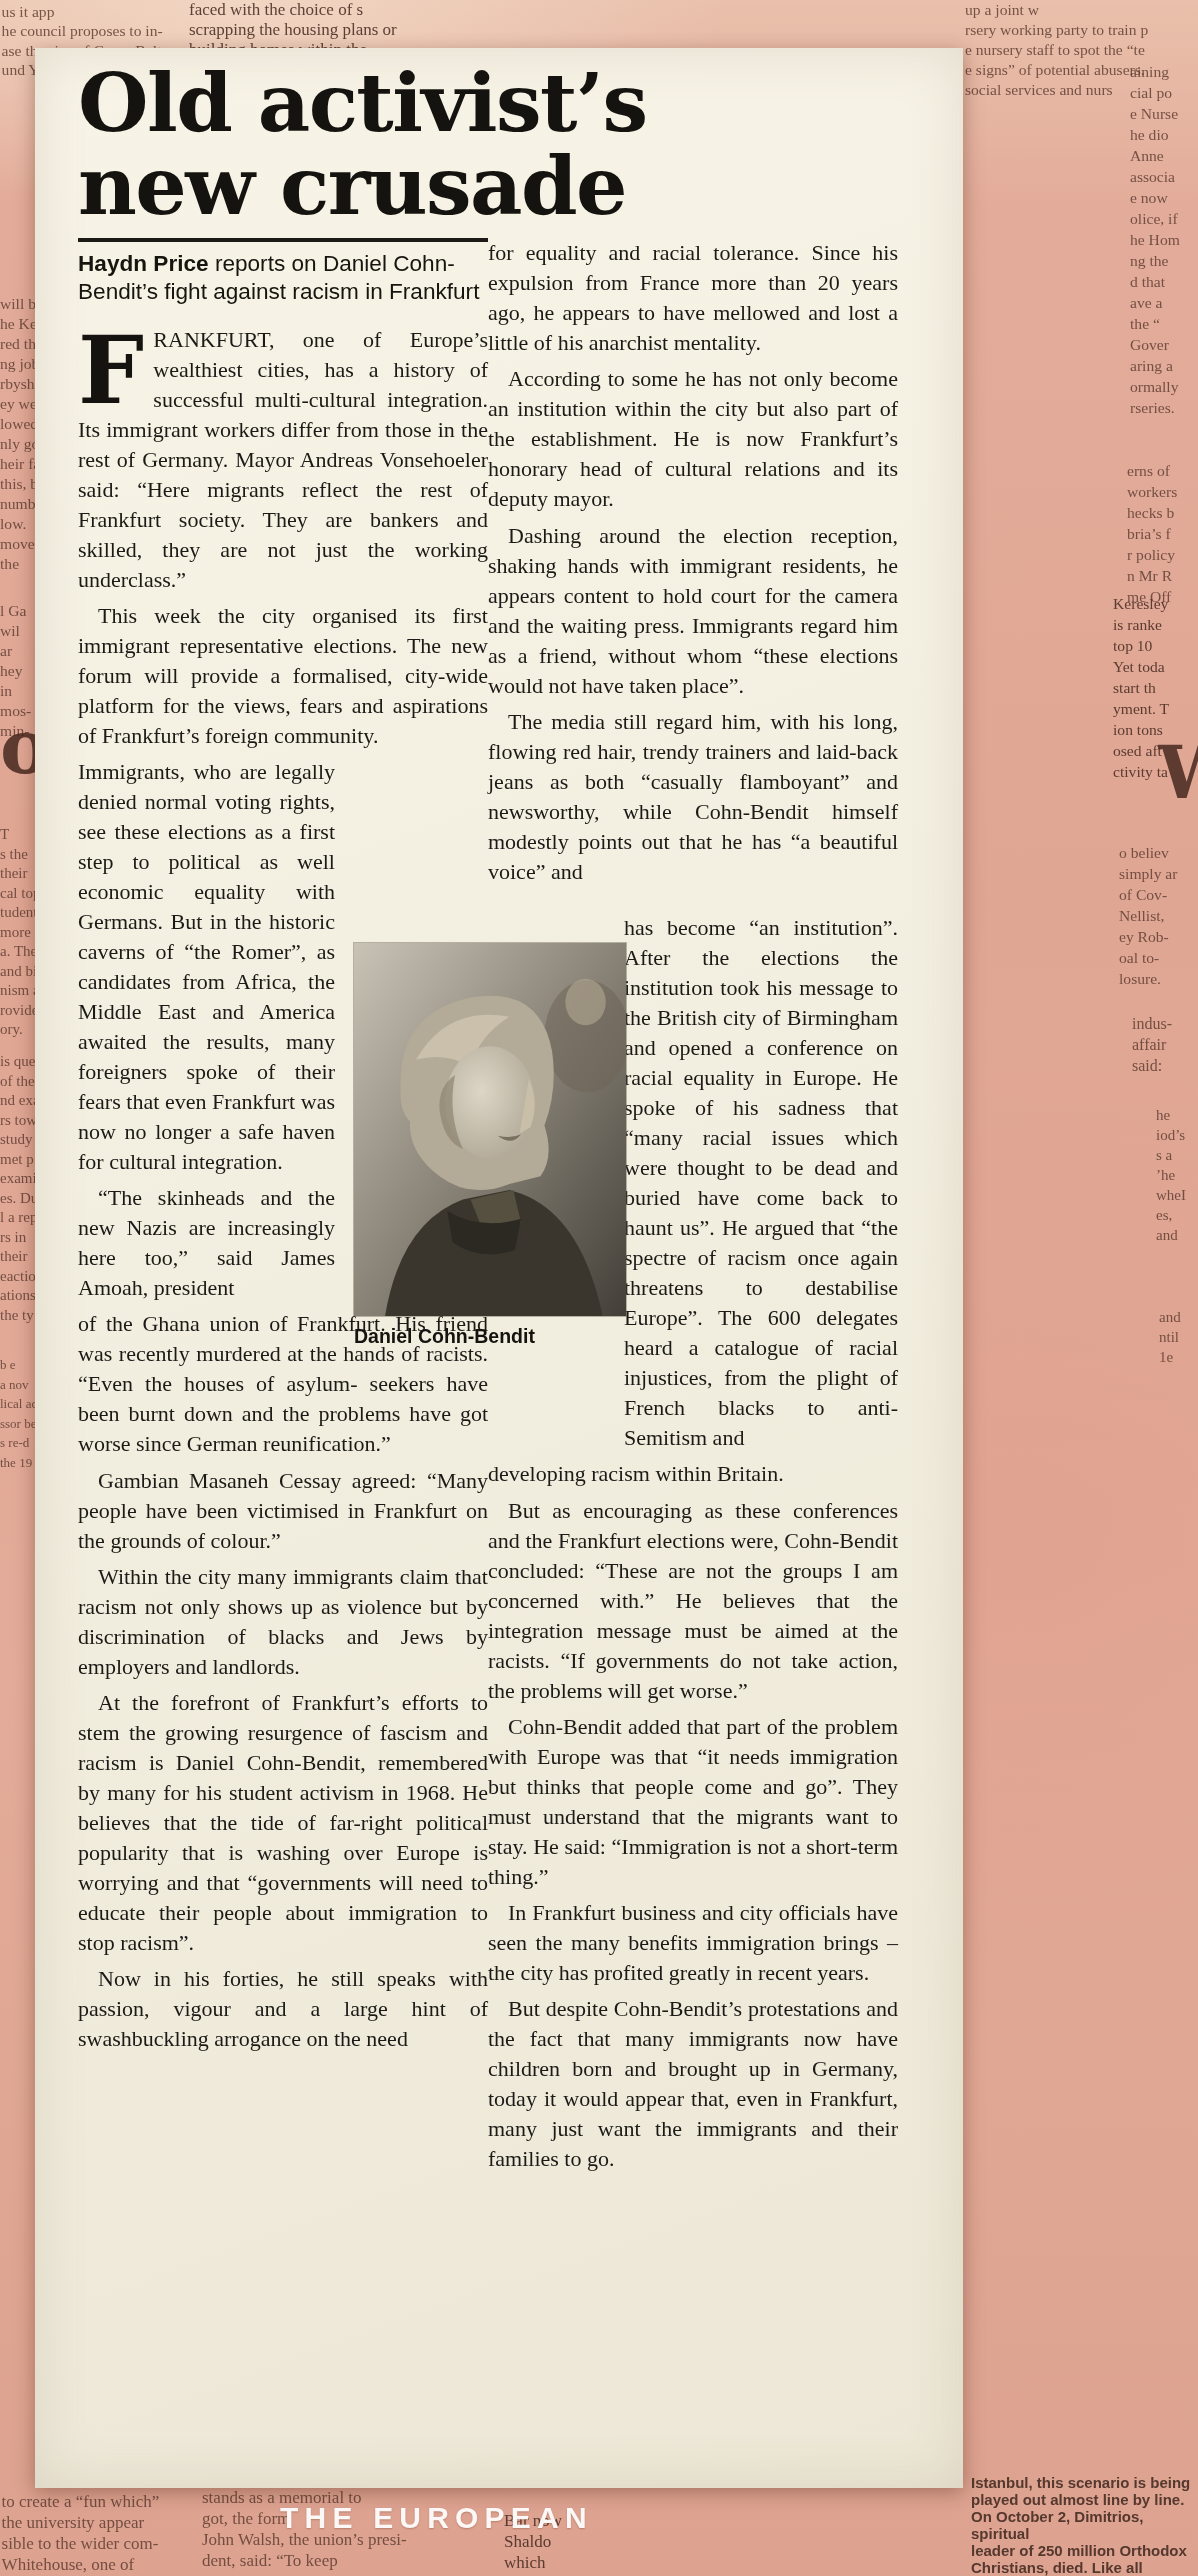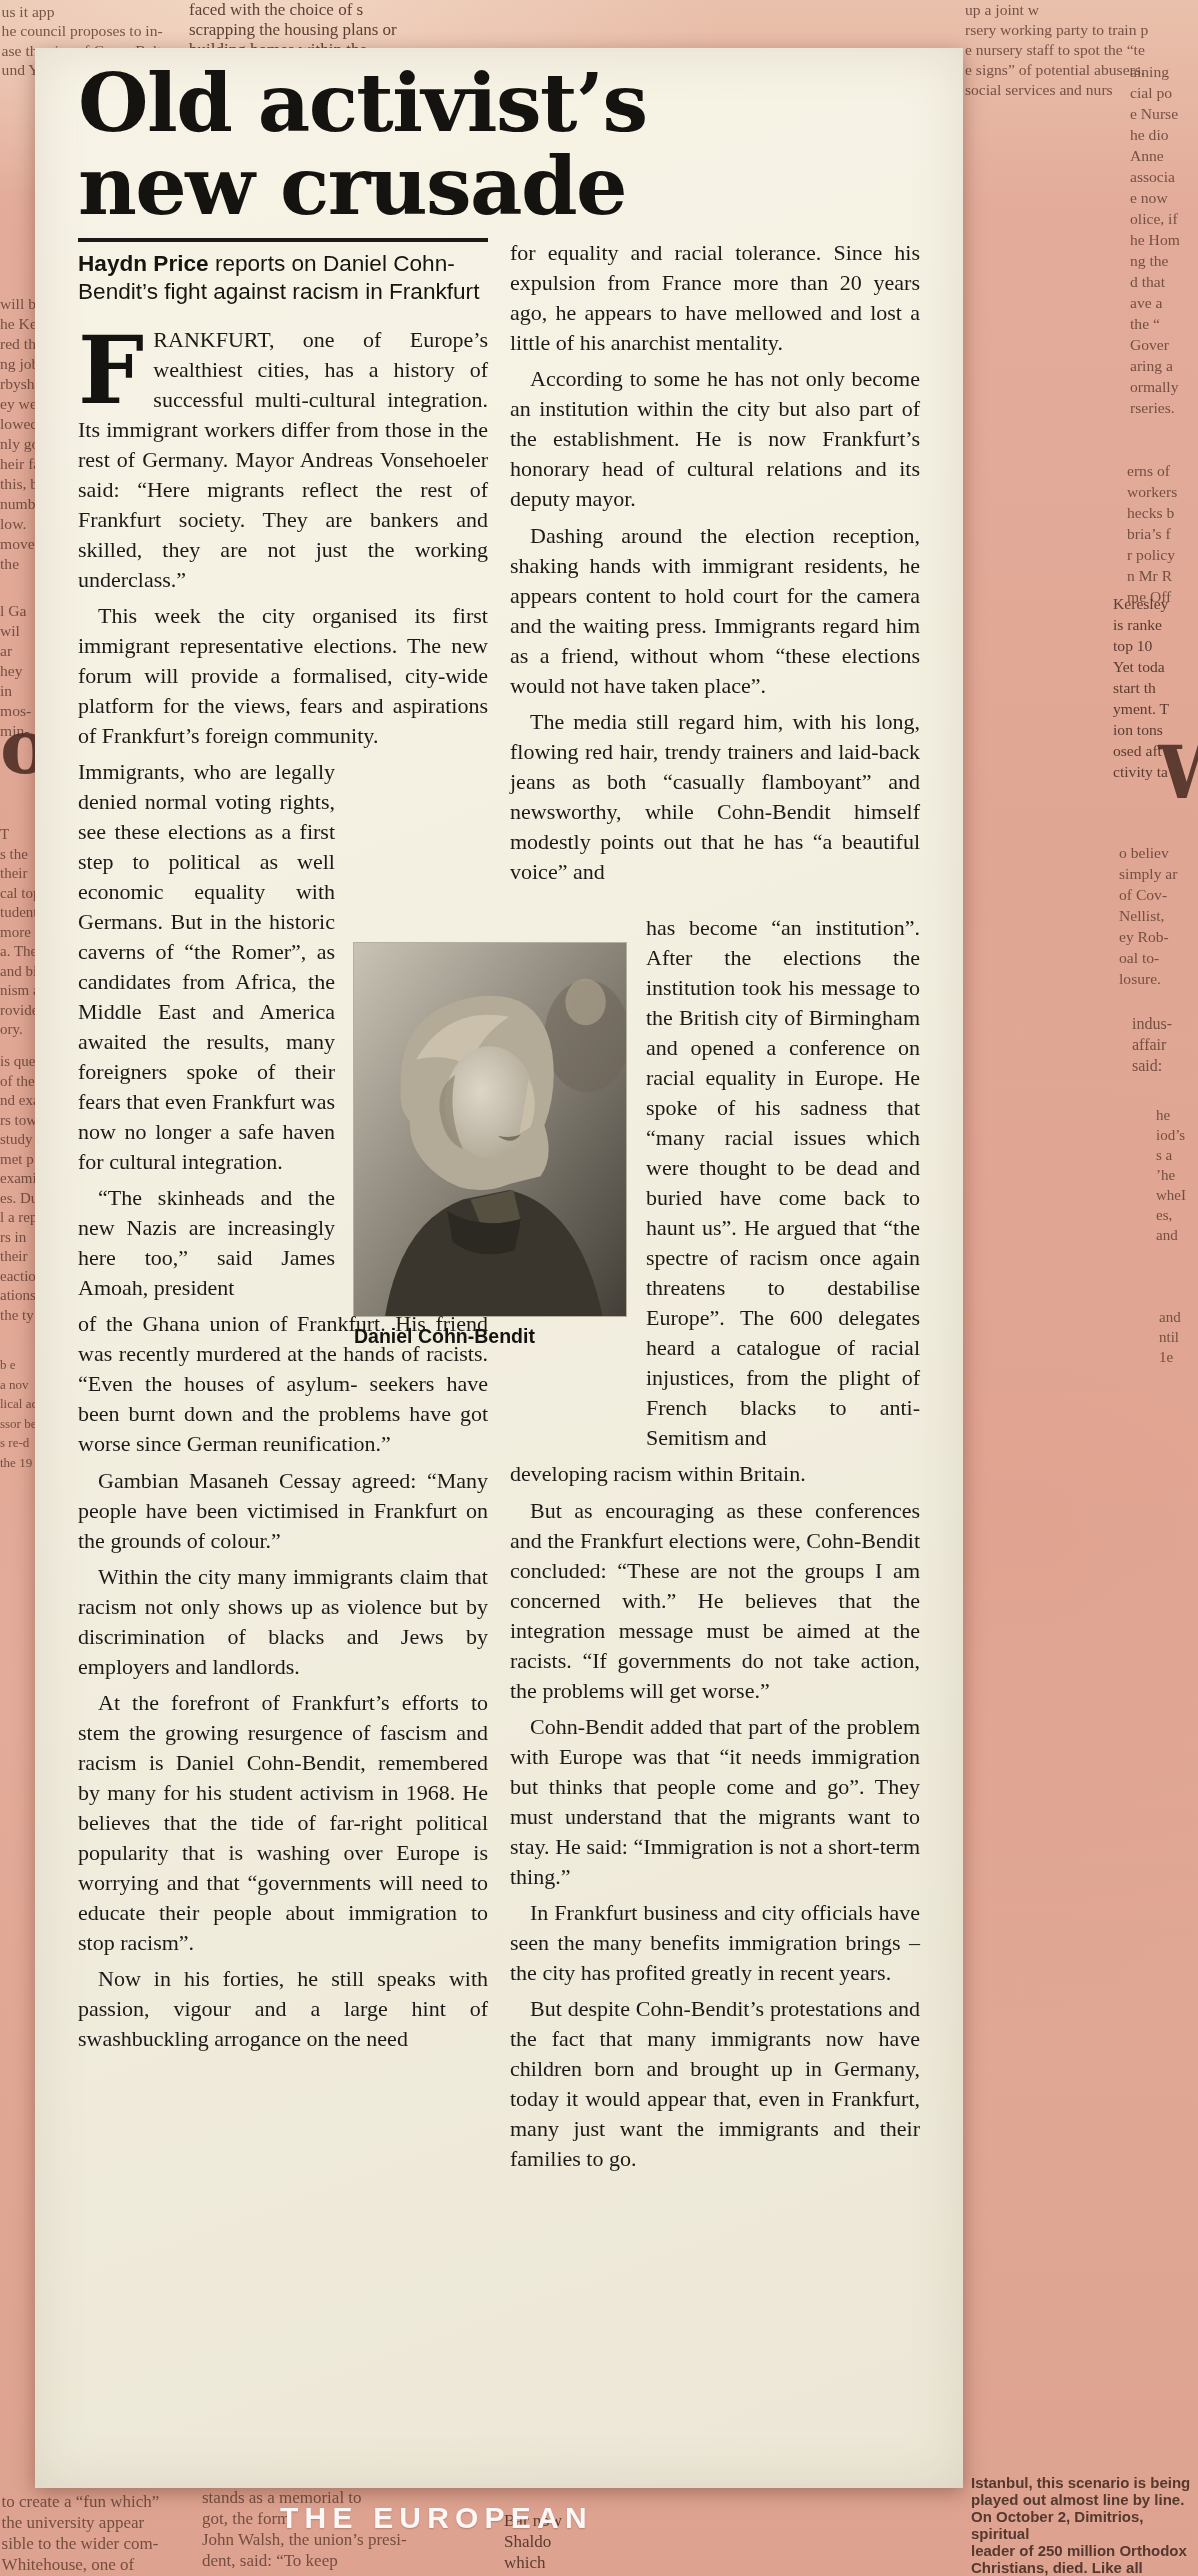--- a/index.html
+++ b/index.html
@@ -38,21 +38,21 @@
   .headline{
     margin:0 0 11px 0;
     font-family:"DejaVu Serif","Liberation Serif",serif;
     font-weight:bold;
     font-size:81px;
     line-height:1.02;
     letter-spacing:-1.6px;
     color:#151310;
   }
   .headline span{display:block;}
-  .cols{display:flex;gap:22px;}
+  .cols{display:flex;}
   .col{width:410px;
     font-size:22px;line-height:30px;color:#1c1a17;
     text-align:justify;}
   .col p{margin:0 0 6.2px 0;text-indent:20px;}
   .col p.noindent, .col p.first{text-indent:0;}
   .byline{
     border-top:4.7px solid #1c1a17;
     padding-top:7.8px;
     margin-bottom:18.7px;
     font-family:"Liberation Sans",sans-serif;

